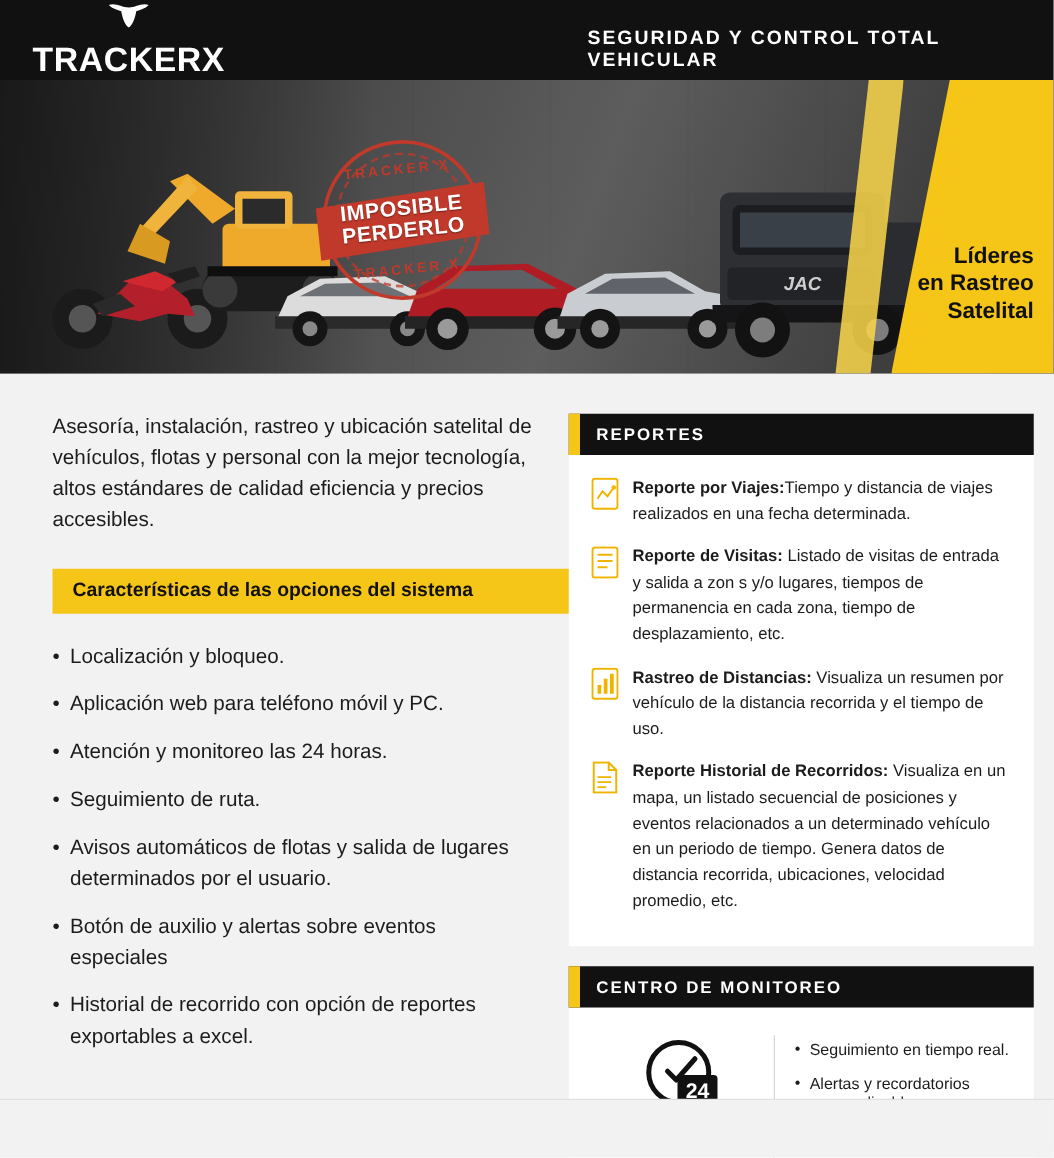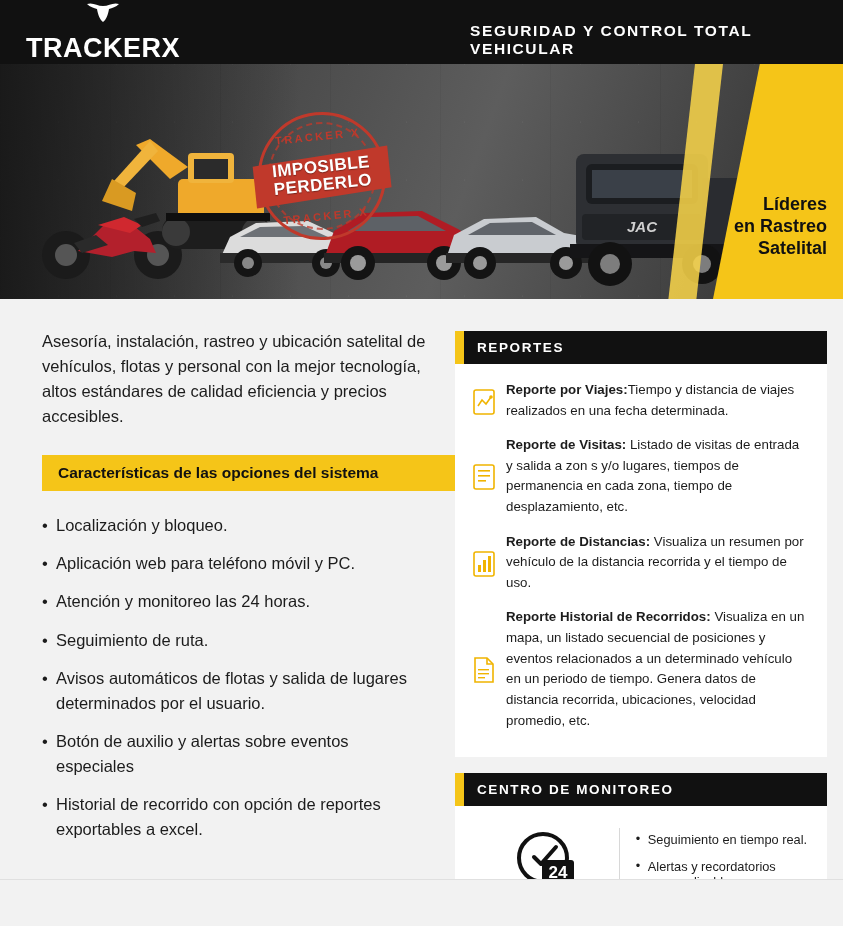--- a/index.html
+++ b/index.html
@@ -200,21 +200,21 @@
     letter-spacing: 1.6px;
     padding: 9px 0 9px 22px;
     position: relative;
   }
   .section-head .tick {
     position: absolute; left: 0; top: 0; bottom: 0;
     width: 9px; background: #f5c518;
   }
   .white-card { background: #ffffff; padding: 16px 18px 12px 18px; }
 
-  .report-item { display: flex; gap: 11px; margin-bottom: 14px; align-items: center; }
+  .report-item { display: flex; gap: 11px; margin-bottom: 14px; }
   .report-ico {
     width: 22px; height: 26px; flex: 0 0 22px;
     margin-top: 2px;
   }
   .report-ico svg { display: block; }
   .report-txt {
     font-size: 13.3px;
     line-height: 1.55;
     color: #1c1c1c;
   }
@@ -439,21 +439,21 @@
         <div class="report-item">
           <span class="report-ico">
             <svg width="22" height="26" viewBox="0 0 22 26">
               <rect x="1" y="1" width="20" height="24" rx="2" fill="#fff" stroke="#f0b400" stroke-width="1.6"></rect>
               <rect x="5" y="14" width="3" height="7" fill="#f0b400"></rect>
               <rect x="10" y="9" width="3" height="12" fill="#f0b400"></rect>
               <rect x="15" y="5" width="3" height="16" fill="#f0b400"></rect>
             </svg>
           </span>
           <div class="report-txt">
-            <b>Reporte de Distancias:</b> <span>Visualiza un resumen por vehículo de la distancia recorrida y el tiempo de uso.</span>
+            <b>Rastreo de Distancias:</b> <span>Visualiza un resumen por vehículo de la distancia recorrida y el tiempo de uso.</span>
           </div>
         </div>
 
         <div class="report-item">
           <span class="report-ico">
             <svg width="22" height="26" viewBox="0 0 22 26">
               <path d="M2 1 H14 L20 7 V25 H2 Z" fill="#fff" stroke="#f0b400" stroke-width="1.6"></path>
               <path d="M14 1 V7 H20" fill="none" stroke="#f0b400" stroke-width="1.6"></path>
               <rect x="5" y="12" width="11" height="1.4" fill="#f0b400"></rect>
               <rect x="5" y="16" width="11" height="1.4" fill="#f0b400"></rect>

